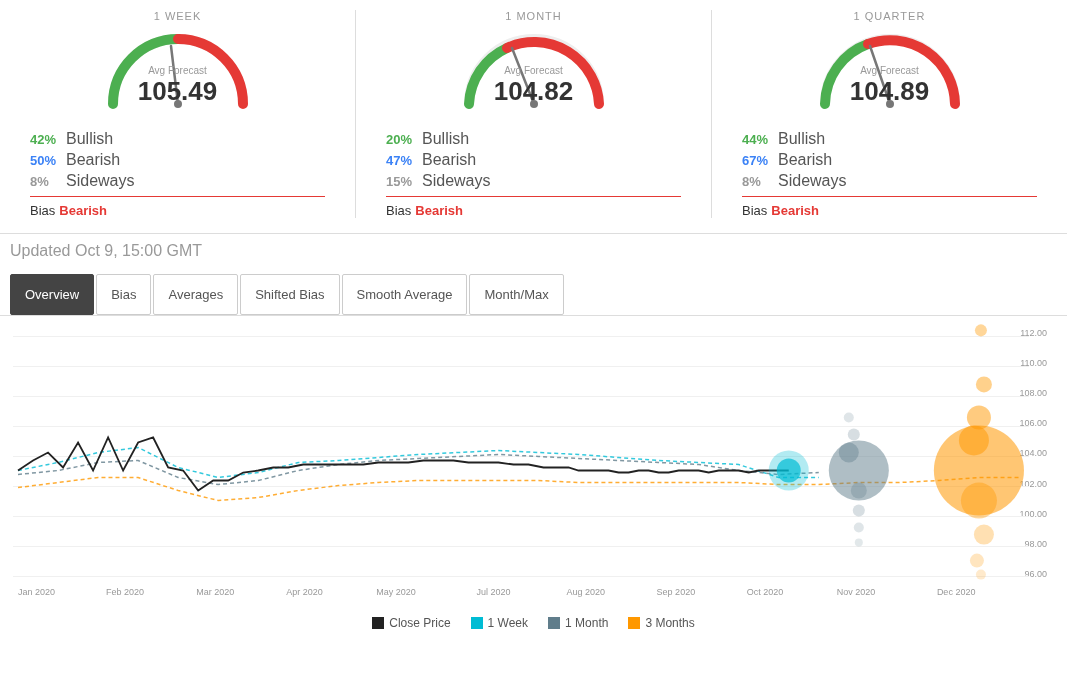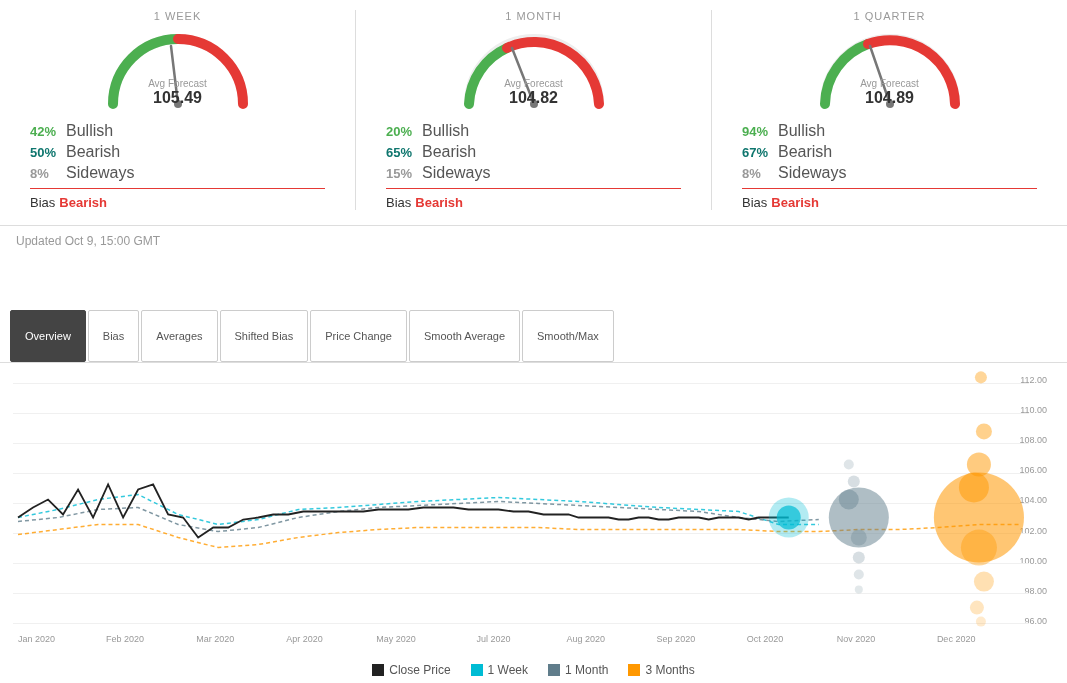--- a/index.html
+++ b/index.html
@@ -25,79 +25,78 @@
       color: #999;
       letter-spacing: 1px;
       margin-bottom: 4px;
       text-transform: uppercase;
     }
 
     .gauge-container {
       position: relative;
       width: 160px;
       height: 85px;
-      margin-bottom: 8px;
+      margin-bottom: 16px;
     }
     .gauge-container svg { width: 160px; height: 85px; }
 
     .gauge-inner {
       text-align: center;
       position: absolute;
       bottom: 4px;
       left: 50%;
       transform: translateX(-50%);
     }
     .gauge-label { font-size: 10px; color: #999; white-space: nowrap; }
-    .gauge-value { font-size: 16px; font-weight: bold; color: #333; }
+    .gauge-value { font-size: 26px; font-weight: bold; color: #333; }
 
     .stats-section {
       width: 100%;
       padding: 0 10px;
     }
     .stat-row {
       display: flex;
       align-items: center;
       margin: 3px 0;
     }
     .stat-pct {
       width: 36px;
       font-weight: bold;
       font-size: 13px;
     }
     .stat-pct.bullish { color: #4caf50; }
-    .stat-pct.bearish { color: #0f766e; }
+    .stat-pct.bearish { color: #3b82f6; }
     .stat-pct.sideways { color: #999; }
     .stat-label { color: #555; font-size: 16px; }
 
     .divider { border-top: 1px solid #e53935; margin: 6px 0; }
 
     .bias-row { display: flex; align-items: center; gap: 4px; font-size: 13px; }
     .bias-word { font-weight: bold; color: #e53935; }
 
     .updated-text {
-      font-size: 12px;
+      font-size: 16px;
       color: #999;
-      padding: 8px 16px;
+      padding: 8px 10px;
     }
 
     .tabs-row {
       display: flex;
       gap: 2px;
       padding: 6px 10px 0 10px;
       border-bottom: 1px solid #ddd;
     }
     .tab-btn {
-      padding: 19px 14px;
+      padding: 12px 14px;
       border: 1px solid #ccc;
       background: #fff;
       cursor: pointer;
-      font-size: 11px;
+      font-size: 13px;
       color: #555;
       border-radius: 2px;
-      margin-top: 48px;
     }
     .tab-btn.active {
       background: #444;
       color: #fff;
       border-color: #444;
     }
 
     .chart-area {
       position: relative;
       width: 100%;
@@ -180,21 +179,21 @@
         <div class="gauge-label">Avg Forecast</div>
         <div class="gauge-value">104.82</div>
       </div>
     </div>
     <div class="stats-section">
       <div class="stat-row">
         <span class="stat-pct bullish">20%</span>
         <span class="stat-label">Bullish</span>
       </div>
       <div class="stat-row">
-        <span class="stat-pct bearish">65%</span>
+        <span class="stat-pct bearish">47%</span>
         <span class="stat-label">Bearish</span>
       </div>
       <div class="stat-row">
         <span class="stat-pct sideways">15%</span>
         <span class="stat-label">Sideways</span>
       </div>
       <div class="divider"></div>
       <div class="bias-row">
         <span>Bias</span>
         <span class="bias-word">Bearish</span>
@@ -212,21 +211,21 @@
         <line x1="80" y1="78" x2="60" y2="20" stroke="#777" stroke-width="2.5" stroke-linecap="round"></line>
         <circle cx="80" cy="78" r="4" fill="#777"></circle>
       </svg>
       <div class="gauge-inner">
         <div class="gauge-label">Avg Forecast</div>
         <div class="gauge-value">104.89</div>
       </div>
     </div>
     <div class="stats-section">
       <div class="stat-row">
-        <span class="stat-pct bullish">94%</span>
+        <span class="stat-pct bullish">44%</span>
         <span class="stat-label">Bullish</span>
       </div>
       <div class="stat-row">
         <span class="stat-pct bearish">67%</span>
         <span class="stat-label">Bearish</span>
       </div>
       <div class="stat-row">
         <span class="stat-pct sideways">8%</span>
         <span class="stat-label">Sideways</span>
       </div>
@@ -240,23 +239,22 @@
 
 </div>
 
 <div class="updated-text">Updated Oct 9, 15:00 GMT</div>
 
 <div class="tabs-row">
   <button class="tab-btn active">Overview</button>
   <button class="tab-btn">Bias</button>
   <button class="tab-btn">Averages</button>
   <button class="tab-btn">Shifted Bias</button>
-  <button class="tab-btn">Price Change</button>
   <button class="tab-btn">Smooth Average</button>
-  <button class="tab-btn">Smooth/Max</button>
+  <button class="tab-btn">Month/Max</button>
 </div>
 
 <div class="chart-area">
   <svg width="100%" height="100%" viewBox="0 0 1050 285" xmlns="http://www.w3.org/2000/svg">
 
     <text x="1038" y="14" font-size="9" fill="#999" text-anchor="end">112.00</text>
     <text x="1038" y="44" font-size="9" fill="#999" text-anchor="end">110.00</text>
     <text x="1038" y="74" font-size="9" fill="#999" text-anchor="end">108.00</text>
     <text x="1038" y="104" font-size="9" fill="#999" text-anchor="end">106.00</text>
     <text x="1038" y="134" font-size="9" fill="#999" text-anchor="end">104.00</text>

